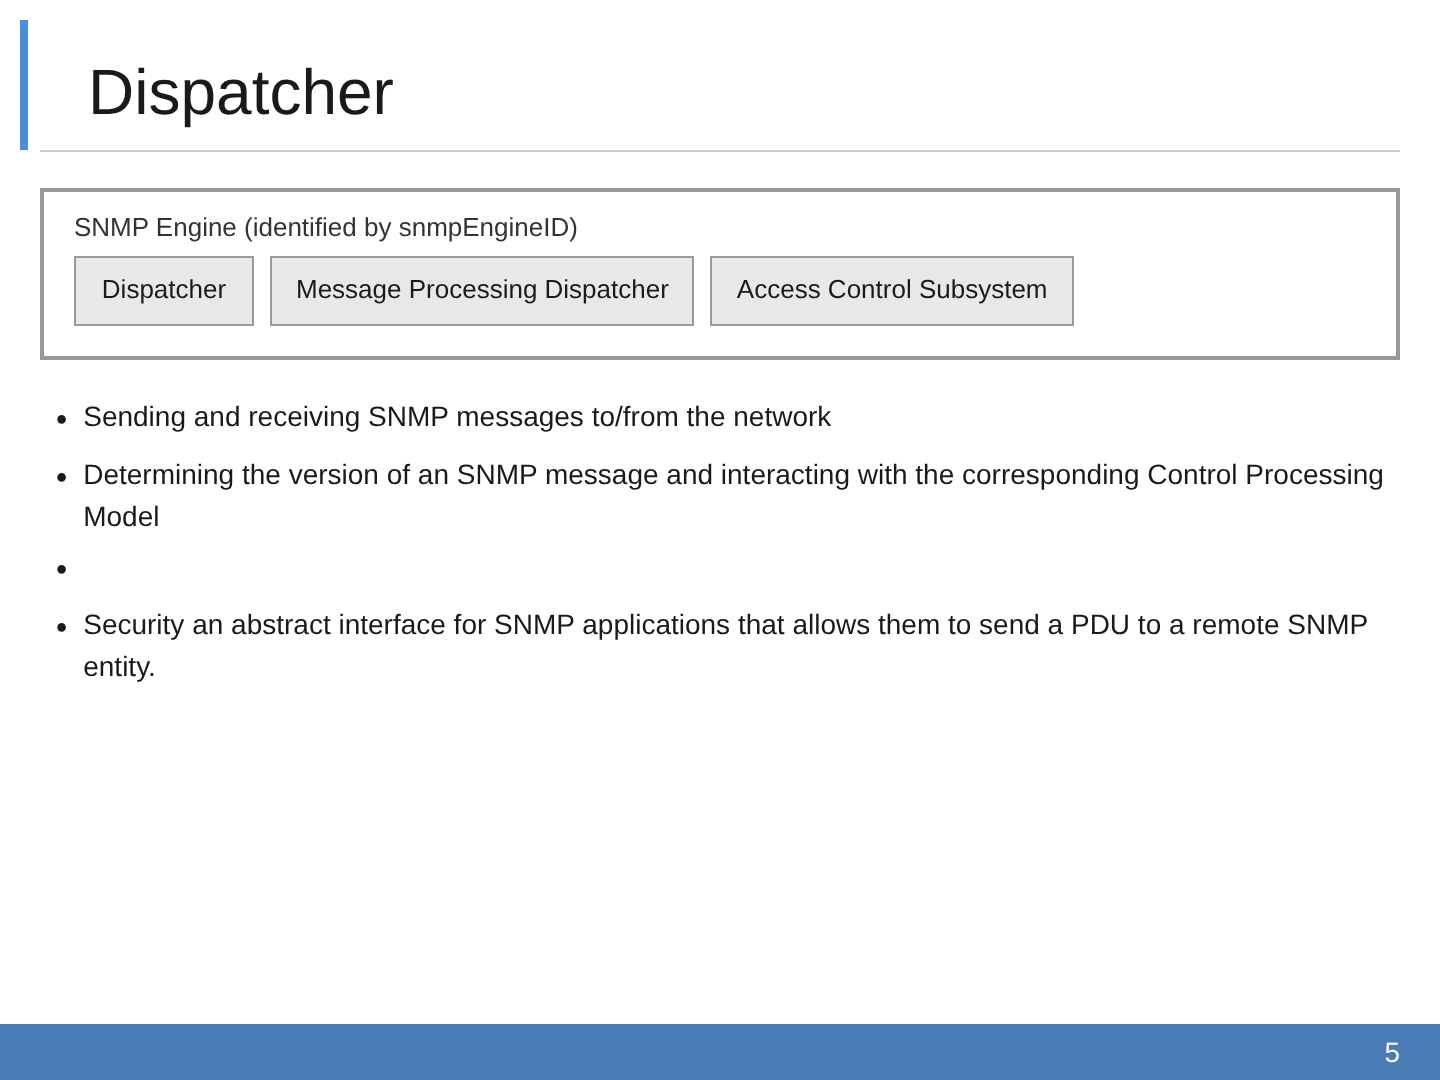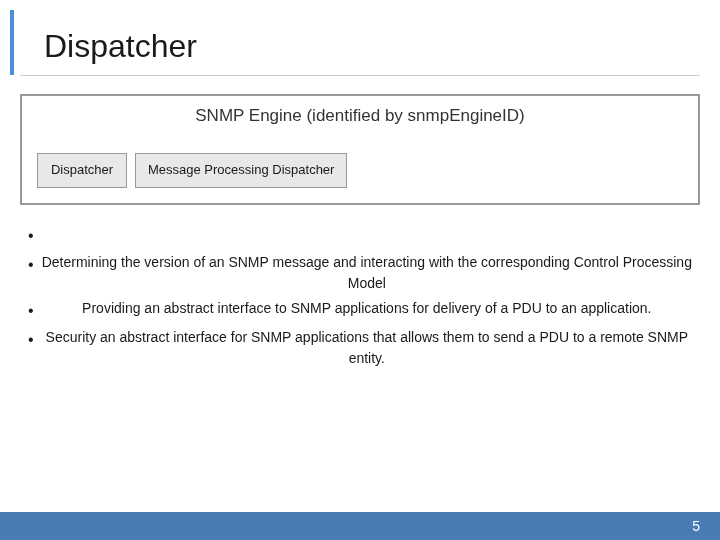--- a/index.html
+++ b/index.html
@@ -1,15 +1,15 @@
 <!DOCTYPE html>
 <html><head>
   <meta charset="utf-8">
   <style>
-    * { box-sizing: border-box; margin: 0; padding: 0; text-align: center; }
+    * { box-sizing: border-box; margin: 0; padding: 0; }
     body {
       width: 720px;
       height: 540px;
       background: #ffffff;
       font-family: Arial, sans-serif;
       overflow: hidden;
       position: relative;
     }
 
     .page-container {
@@ -40,23 +40,23 @@
     
     .diagram-section {
       margin: 10px 20px 10px 20px;
       border: 2px solid #999;
       border-radius: 0;
       padding: 10px 15px 15px 15px;
       background: #fff;
     }
 
     .engine-label {
-      font-size: 17px;
+      font-size: 13px;
       color: #333;
-      margin-bottom: 27px;
+      margin-bottom: 7px;
     }
 
     .subsystems-row {
       display: flex;
       flex-direction: row;
       gap: 8px;
       align-items: stretch;
     }
 
     .subsystem-box {
@@ -141,34 +141,37 @@
 
   <div class="diagram-section">
     <div class="engine-label">SNMP Engine (identified by snmpEngineID)</div>
     <div class="subsystems-row">
       <div class="subsystem-box dispatcher">
         <span>Dispatcher</span>
       </div>
       <div class="subsystem-box">
         <span>Message Processing Dispatcher</span>
       </div>
+      <div class="subsystem-box">
+        <span>Access Control Subsystem</span>
+      </div>
     </div>
   </div>
 
   <div class="bullets-section">
     <div class="bullet-item">
       <span class="bullet-dot">•</span>
+      <span class="bullet-text">Sending and receiving SNMP messages to/from the network</span>
     </div>
     <div class="bullet-item">
       <span class="bullet-dot">•</span>
       <span class="bullet-text">Determining the version of an SNMP message and interacting with the corresponding Control Processing Model</span>
     </div>
     <div class="bullet-item">
       <span class="bullet-dot">•</span>
-      <span class="bullet-text">Providing an abstract interface to SNMP applications for delivery of a PDU to an application.</span>
     </div>
     <div class="bullet-item">
       <span class="bullet-dot">•</span>
       <span class="bullet-text">Security an abstract interface for SNMP applications that allows them to send a PDU to a remote SNMP entity.</span>
     </div>
   </div>
 
   <div class="bottom-bar">
     <span class="page-number">5</span>
   </div>

